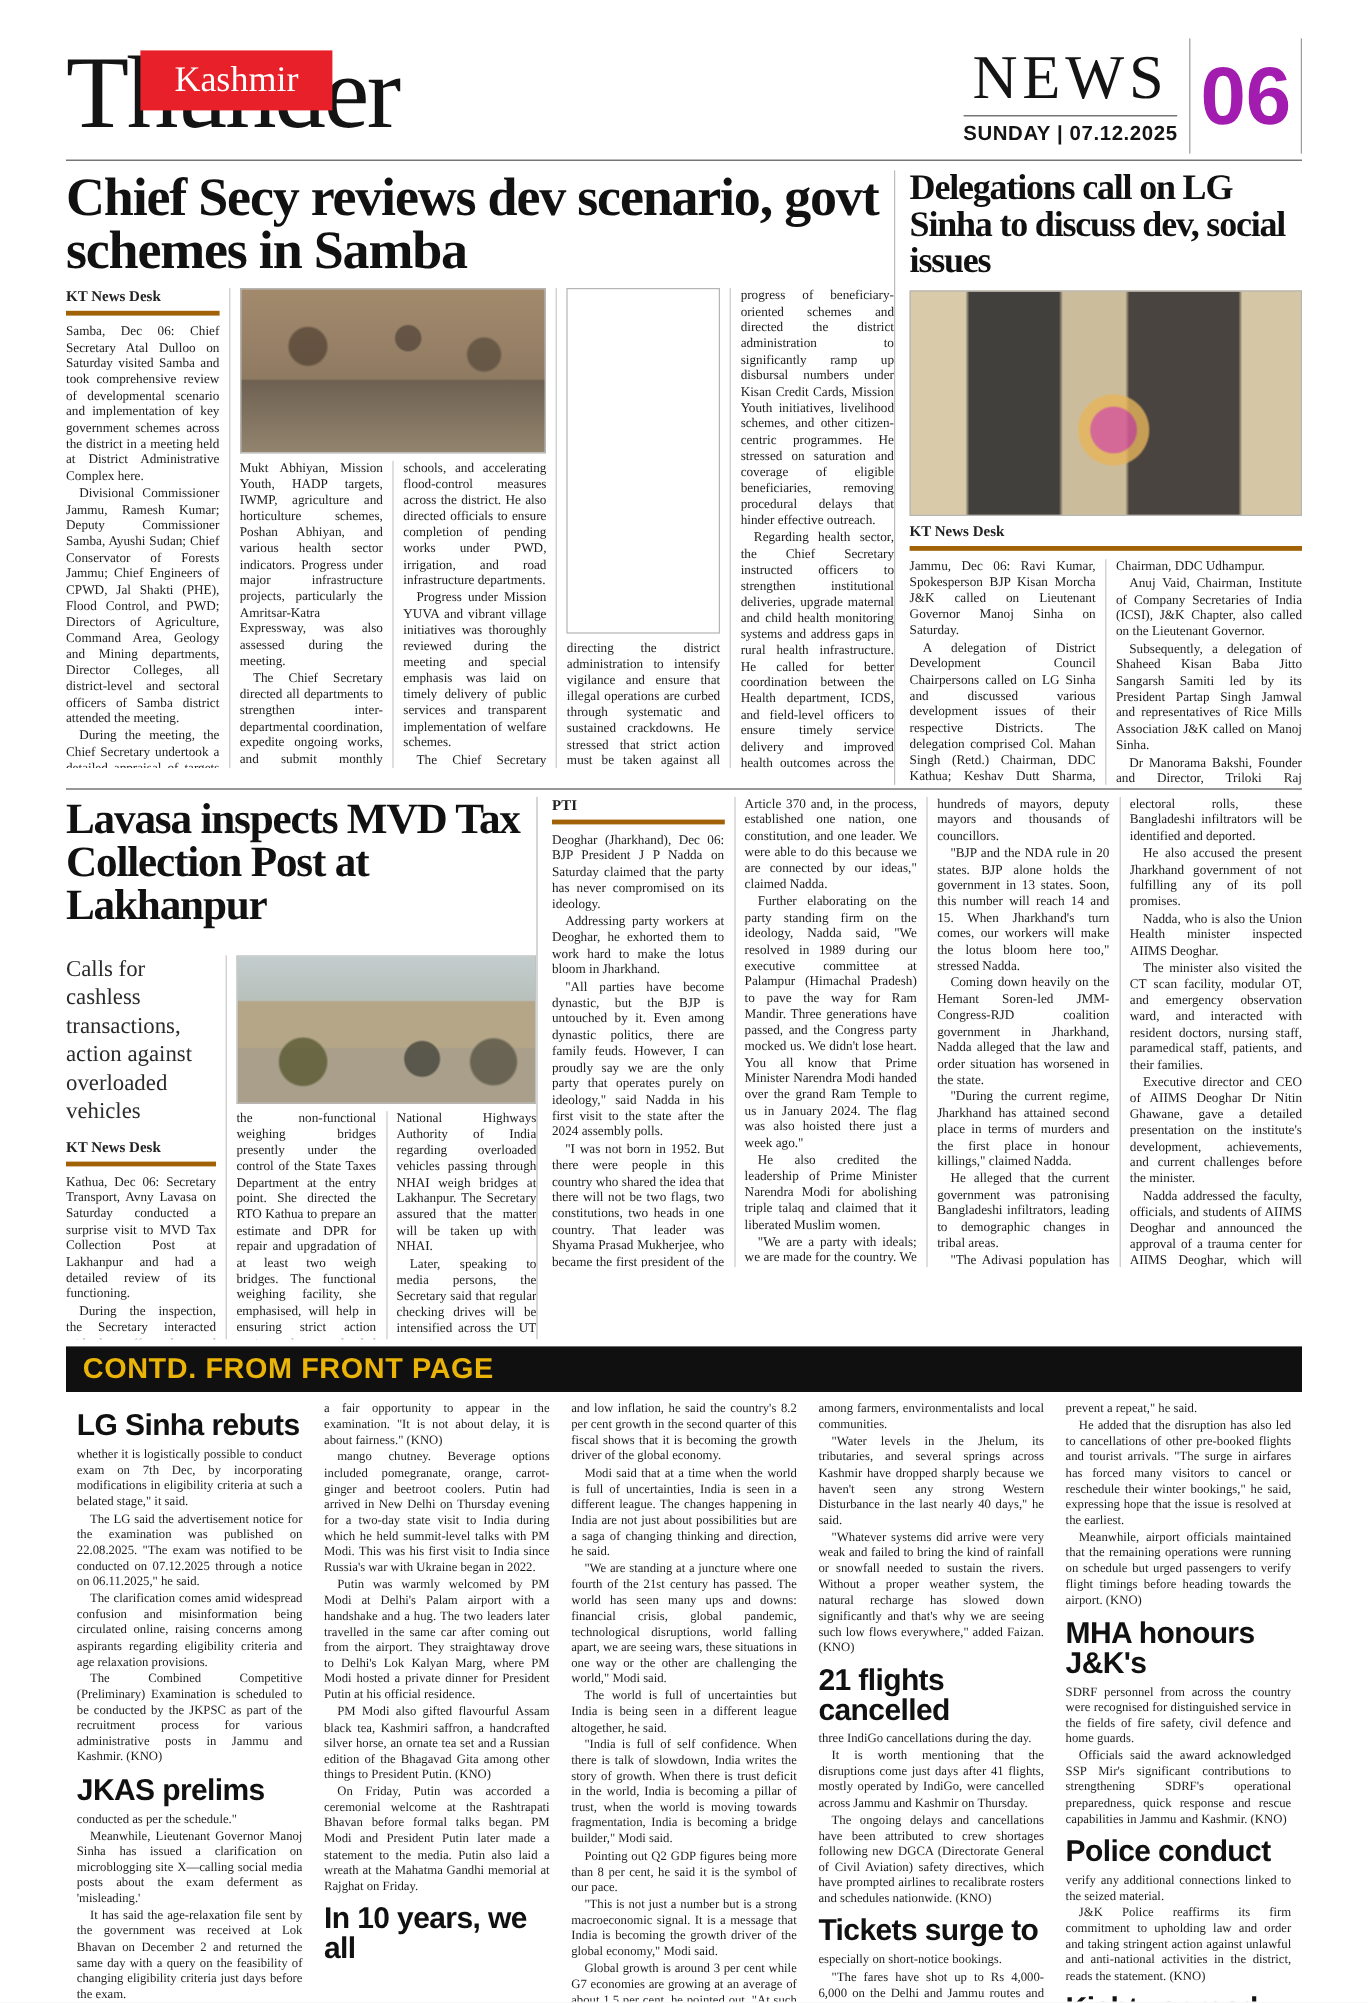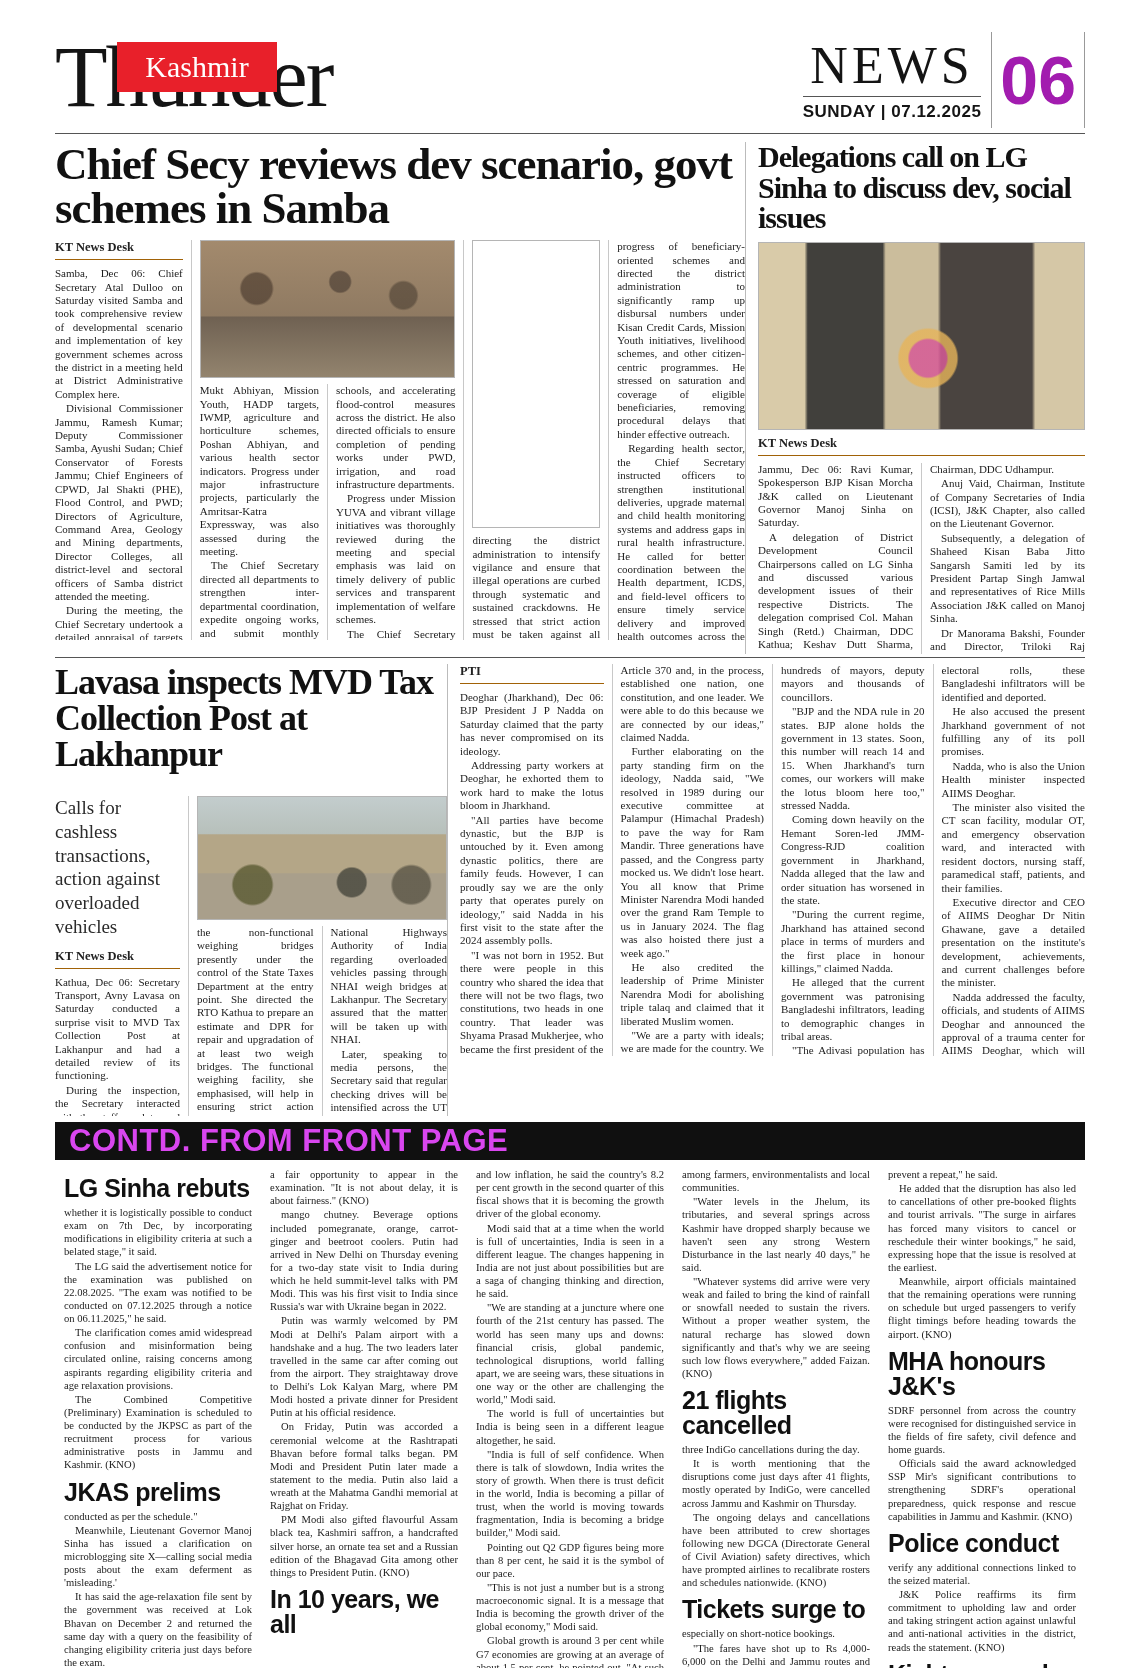--- a/index.html
+++ b/index.html
@@ -26,21 +26,21 @@
   .news-title { font-family:"Liberation Serif", serif; font-size:52px; line-height:1; letter-spacing:4px; color:#141414; border-bottom:1px solid #555; padding:0 6px 4px 6px; }
   .news-date { font-family:"Liberation Sans", sans-serif; font-weight:bold; font-size:17px; letter-spacing:0.5px; padding-top:5px; color:#141414; }
   .page-num {
     margin-left:10px; padding:0 8px; border-left:1px solid #999; border-right:1px solid #999;
     font-family:"Liberation Sans", sans-serif; font-weight:bold; font-size:68px; line-height:96px; color:#a21caf;
   }
   
   .headline { font-family:"Liberation Serif", serif; font-weight:700; color:#111; letter-spacing:-1px; }
   .byline {
     font-family:"Liberation Serif", serif; font-weight:700; font-size:12.5px; color:#222;
-    border-bottom:1px solid #a16207; padding-bottom:4px; margin-bottom:7px;
+    border-bottom:4px solid #a16207; padding-bottom:4px; margin-bottom:7px;
   }
   .cols { display:flex; }
   .col { flex:1 1 0; padding:0 8px; border-left:1px solid #c8c8c8; min-width:0; }
   .col:first-child { border-left:none; padding-left:0; }
   .col:last-child { padding-right:0; }
   .para { font-size:11px; line-height:1.22; text-align:justify; color:#1c1c1c; }
   .para + .para { text-indent:11px; margin-top:1px; }
   .photo { width:100%; border:1px solid #b5b5b5; }
   
   .lead { position:absolute; left:55px; top:142px; width:690px; height:512px; overflow:hidden; }
@@ -83,21 +83,21 @@
       radial-gradient(circle at 86% 72%, rgba(90,85,70,.8) 0 8%, transparent 9%),
       linear-gradient(180deg,#c3cdcd 0%, #b7c0bb 30%, #b4a687 31% 62%, #a99f8b 63% 100%);
   }
   
   .bjp { position:absolute; left:447px; top:664px; width:638px; height:452px; padding-left:12px; border-left:1px solid #bbb; overflow:hidden; }
   .bjp .headline { font-size:29px; line-height:1.0; margin-bottom:8px; }
   .mid-body { height:392px; overflow:hidden; }
   
   .contd-banner {
     position:absolute; left:55px; top:1122px; width:1030px; height:38px; background:#101010;
-    color:#d946ef; font-family:"Liberation Sans", sans-serif; font-weight:bold; font-size:31px;
+    color:#eab308; font-family:"Liberation Sans", sans-serif; font-weight:bold; font-size:24px;
     display:flex; align-items:center; padding-left:14px; letter-spacing:0.5px;
   }
   .bottom { position:absolute; left:55px; top:1168px; width:1030px; height:500px; overflow:hidden; }
   .bottom .col { padding:0 9px; border-left:none; }
   .sub-head {
     font-family:"Liberation Sans", sans-serif; font-weight:800; font-size:25px; letter-spacing:-0.5px;
     color:#111; margin:8px 0 5px 0; line-height:1.0;
   }
   .bottom .para { font-size:10.6px; line-height:1.24; }
 </style>
@@ -251,22 +251,22 @@
         <p class="para">The Combined Competitive (Preliminary) Examination is scheduled to be conducted by the JKPSC as part of the recruitment process for various administrative posts in Jammu and Kashmir. (KNO)</p>
         <h3 class="sub-head">JKAS prelims</h3>
         <p class="para">conducted as per the schedule."</p>
         <p class="para">Meanwhile, Lieutenant Governor Manoj Sinha has issued a clarification on microblogging site X—calling social media posts about the exam deferment as 'misleading.'</p>
         <p class="para">It has said the age-relaxation file sent by the government was received at Lok Bhavan on December 2 and returned the same day with a query on the feasibility of changing eligibility criteria just days before the exam.</p>
       </div>
     <div class="col">
         <p class="para">a fair opportunity to appear in the examination. "It is not about delay, it is about fairness." (KNO)</p>
         <p class="para">mango chutney. Beverage options included pomegranate, orange, carrot-ginger and beetroot coolers. Putin had arrived in New Delhi on Thursday evening for a two-day state visit to India during which he held summit-level talks with PM Modi. This was his first visit to India since Russia's war with Ukraine began in 2022.</p>
         <p class="para">Putin was warmly welcomed by PM Modi at Delhi's Palam airport with a handshake and a hug. The two leaders later travelled in the same car after coming out from the airport. They straightaway drove to Delhi's Lok Kalyan Marg, where PM Modi hosted a private dinner for President Putin at his official residence.</p>
+        <p class="para">PM Modi also gifted flavourful Assam black tea, Kashmiri saffron, a handcrafted silver horse, an ornate tea set and a Russian edition of the Bhagavad Gita among other things to President Putin. (KNO)</p>
         <p class="para">On Friday, Putin was accorded a ceremonial welcome at the Rashtrapati Bhavan before formal talks began. PM Modi and President Putin later made a statement to the media. Putin also laid a wreath at the Mahatma Gandhi memorial at Rajghat on Friday.</p>
-        <p class="para">PM Modi also gifted flavourful Assam black tea, Kashmiri saffron, a handcrafted silver horse, an ornate tea set and a Russian edition of the Bhagavad Gita among other things to President Putin. (KNO)</p>
         <h3 class="sub-head">In 10 years, we all</h3>
       </div>
     <div class="col">
         <p class="para">and low inflation, he said the country's 8.2 per cent growth in the second quarter of this fiscal shows that it is becoming the growth driver of the global economy.</p>
         <p class="para">Modi said that at a time when the world is full of uncertainties, India is seen in a different league. The changes happening in India are not just about possibilities but are a saga of changing thinking and direction, he said.</p>
         <p class="para">"We are standing at a juncture where one fourth of the 21st century has passed. The world has seen many ups and downs: financial crisis, global pandemic, technological disruptions, world falling apart, we are seeing wars, these situations in one way or the other are challenging the world," Modi said.</p>
         <p class="para">The world is full of uncertainties but India is being seen in a different league altogether, he said.</p>
         <p class="para">"India is full of self confidence. When there is talk of slowdown, India writes the story of growth. When there is trust deficit in the world, India is becoming a pillar of trust, when the world is moving towards fragmentation, India is becoming a bridge builder," Modi said.</p>
         <p class="para">Pointing out Q2 GDP figures being more than 8 per cent, he said it is the symbol of our pace.</p>
         <p class="para">"This is not just a number but is a strong macroeconomic signal. It is a message that India is becoming the growth driver of the global economy," Modi said.</p>

